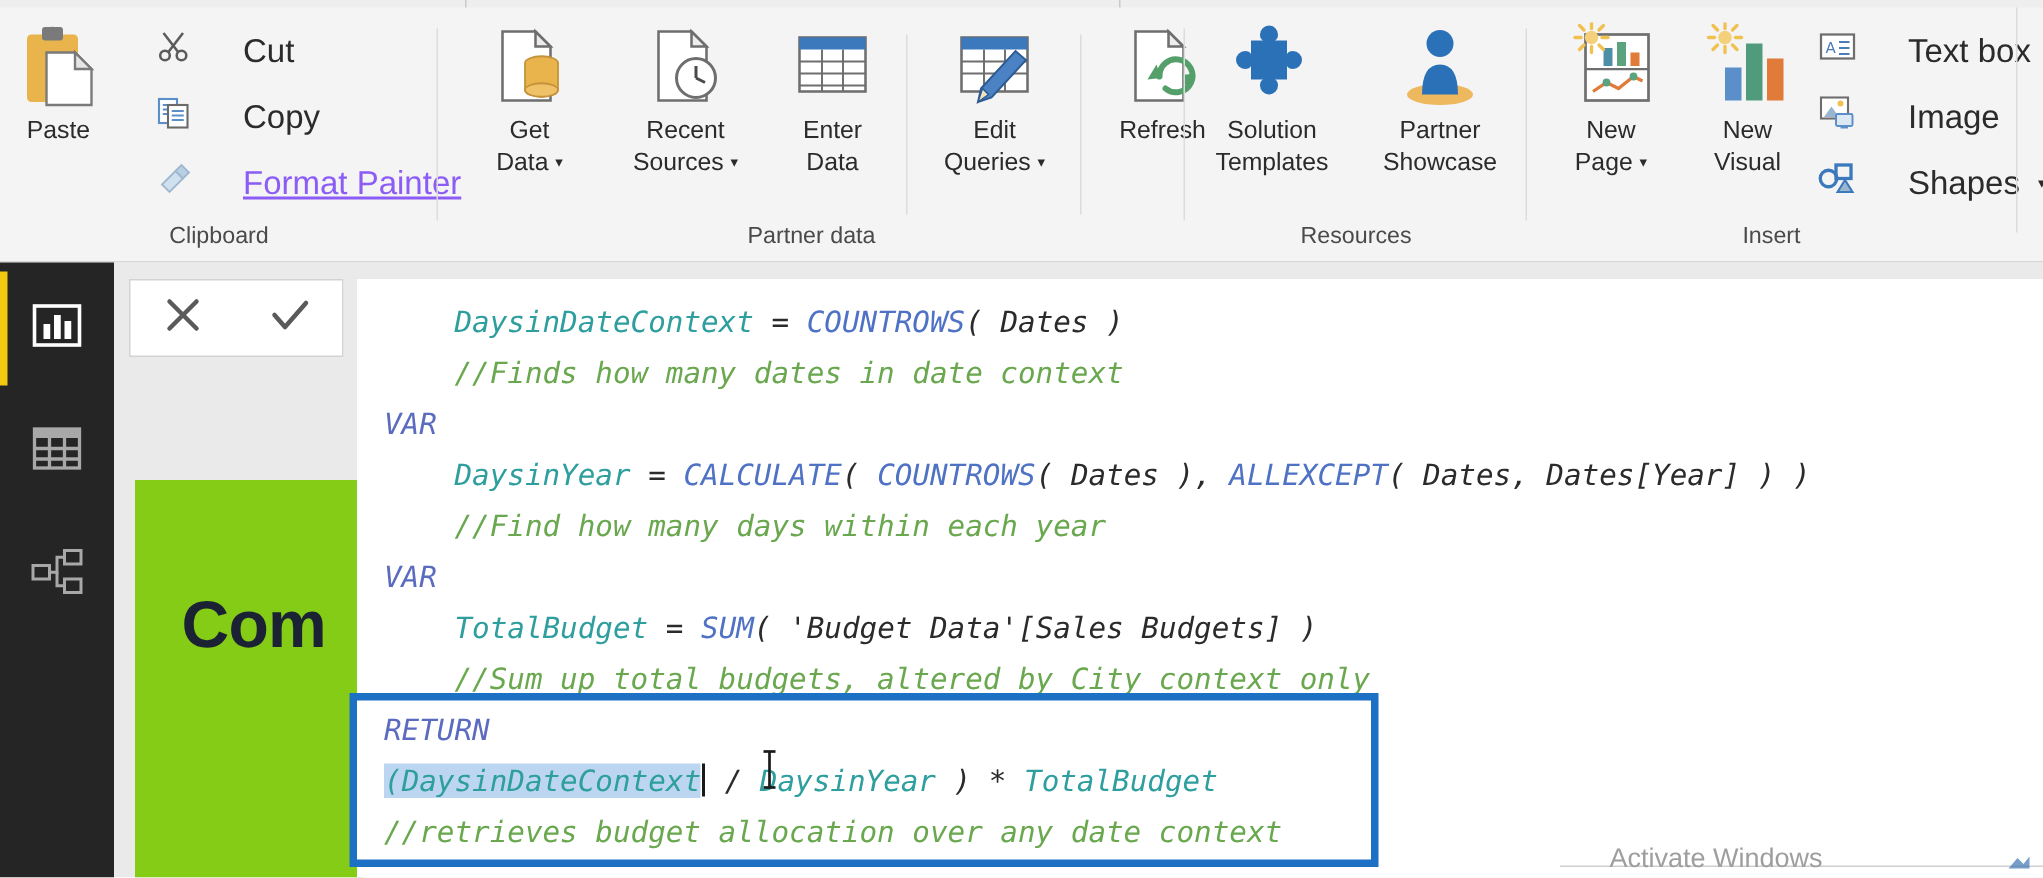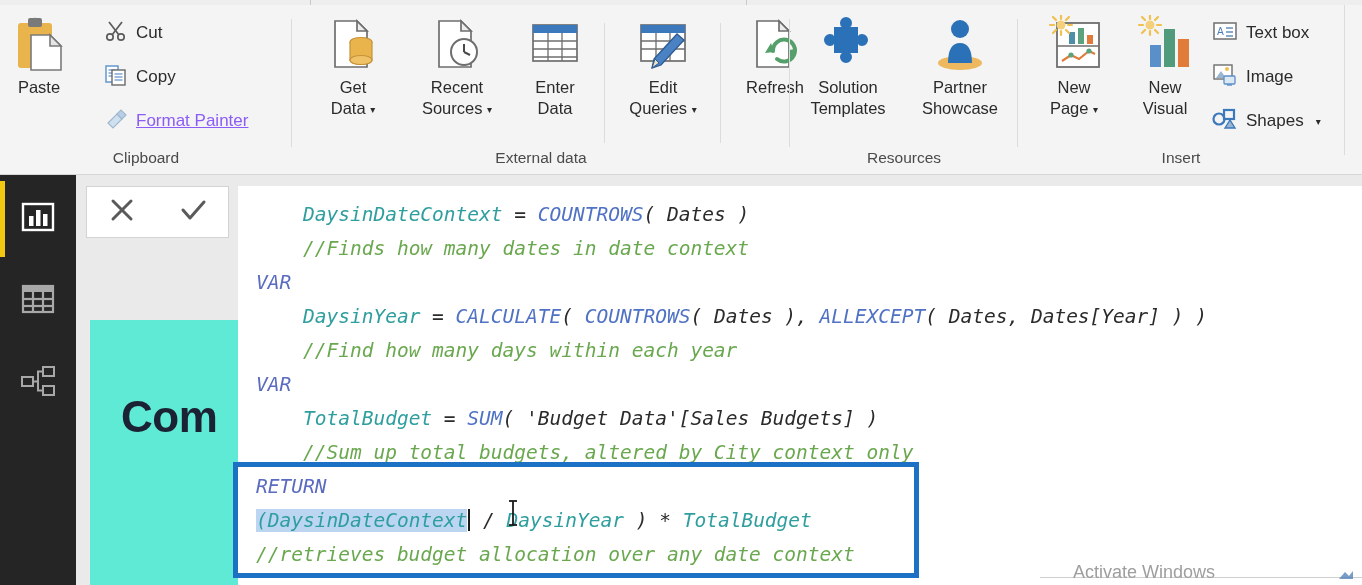--- a/index.html
+++ b/index.html
@@ -45,21 +45,21 @@
     font-size: 16.5px; color: #2b2b2b; text-align: center; line-height: 21px;
     white-space: nowrap;
   }
   .caret-d { font-size: 10px; vertical-align: middle; }
 
   
   .smallbtn {
     position: absolute; display: flex; align-items: center; gap: 8px;
     cursor: default;
   }
-  .smallbtn .lbl { font-size: 17px; color: #2b2b2b; white-space: nowrap; }
+  .smallbtn .lbl { font-size: 22px; color: #2b2b2b; white-space: nowrap; margin-left: 26px; }
   .smallbtn.dim .lbl { color: #8b5cf6; text-decoration: underline; }
 
   
   #rail {
     position: absolute; left: 0; top: 175px; width: 76px; height: 410px;
     background: #252526;
   }
   .rail-item {
     position: absolute; left: 0; width: 76px; height: 76px;
     display: flex; align-items: center; justify-content: center;
@@ -80,21 +80,21 @@
     display: flex; align-items: center; justify-content: center; cursor: default;
   }
 
   
   #canvas-area {
     position: absolute; left: 76px; top: 175px; width: 1286px; height: 410px;
     background: #eaeaea;
   }
   #card {
     position: absolute; left: 14px; top: 145px; width: 152px; height: 265px;
-    background: #5eead4;
+    background: #84cc16;
   }
   #card-title {
     position: absolute; left: 31px; top: 72px;
     font-size: 44px; font-weight: bold; color: #1b2233;
     letter-spacing: -0.5px; white-space: nowrap;
   }
 
   
   #editor {
     position: absolute; left: 238px; top: 186px; width: 1124px; height: 399px;
@@ -285,21 +285,21 @@
           <path d="M10 6 h22 l10 10 v36 h-32 z" fill="#ffffff" stroke="#6e6e6e" stroke-width="1.7"></path>
           <path d="M32 6 v10 h10 z" fill="#ededed" stroke="#6e6e6e" stroke-width="1.7"></path>
           <path d="M26 36 a11 11 0 1 1 4 8" fill="none" stroke="#55a06a" stroke-width="4" stroke-linecap="round"></path>
           <path d="M24 28 l3 9 l-9 1 z" fill="#55a06a"></path>
           <path d="M44 44 l-3 -9 l9 -1 z" fill="#55a06a"></path>
         </svg>
       </span>
       <span class="lbl">Refresh</span>
     </div>
 
-    <div class="rgroup-label">External data</div>
+    <div class="rgroup-label">Partner data</div>
     <div class="rgroup-sep" style="left:497px;"></div>
   </div>
 
   <div class="rgroup" style="left:790px; width:228px;">
     <div class="bigbtn" style="left:4px; width:108px;">
       <span class="ico">
         <svg width="60" height="58" viewBox="0 0 60 58">
           <path d="M22 8 a6 6 0 0 1 12 0 q0 3 -2 4 h8 v9 q1 -2 4 -2 a6 6 0 0 1 0 12 q-3 0 -4 -2 v9 h-8 q2 1 2 4 a6 6 0 0 1 -12 0 q0 -3 2 -4 h-8 v-9 q-1 2 -4 2 a6 6 0 0 1 0 -12 q3 0 4 2 v-9 h8 q-2 -1 -2 -4 z" fill="#2b71b8"></path>
         </svg>
       </span>

